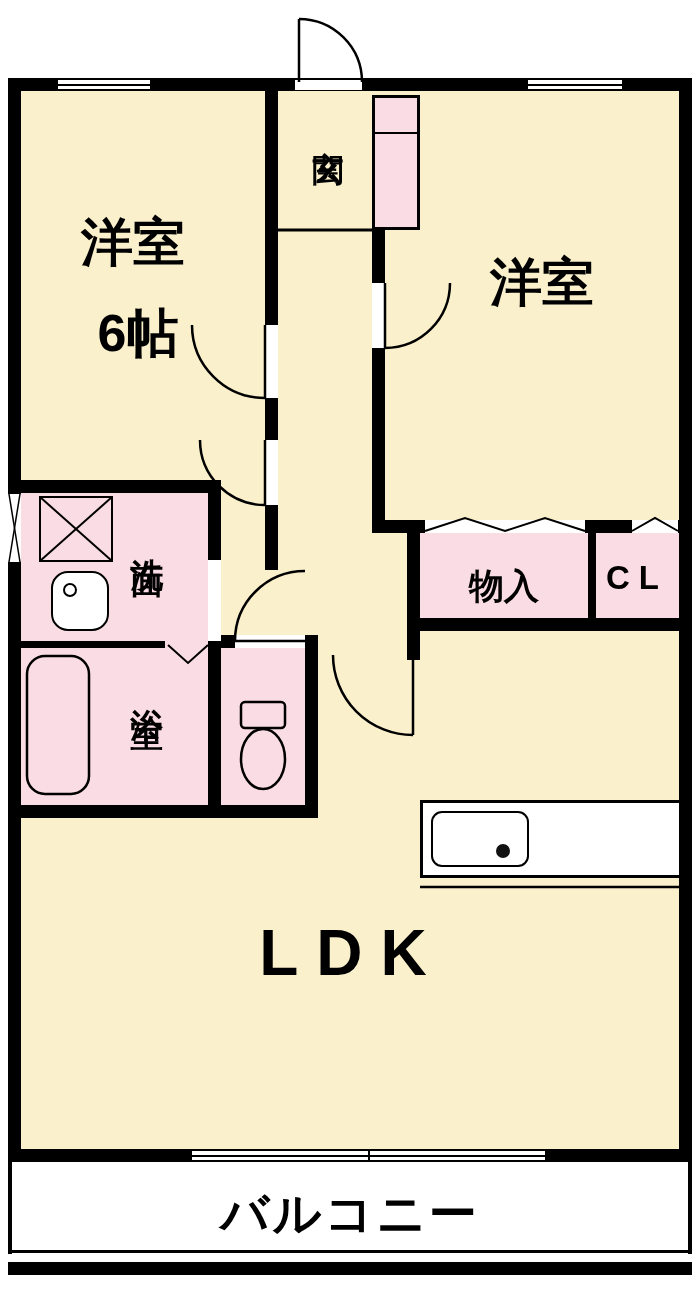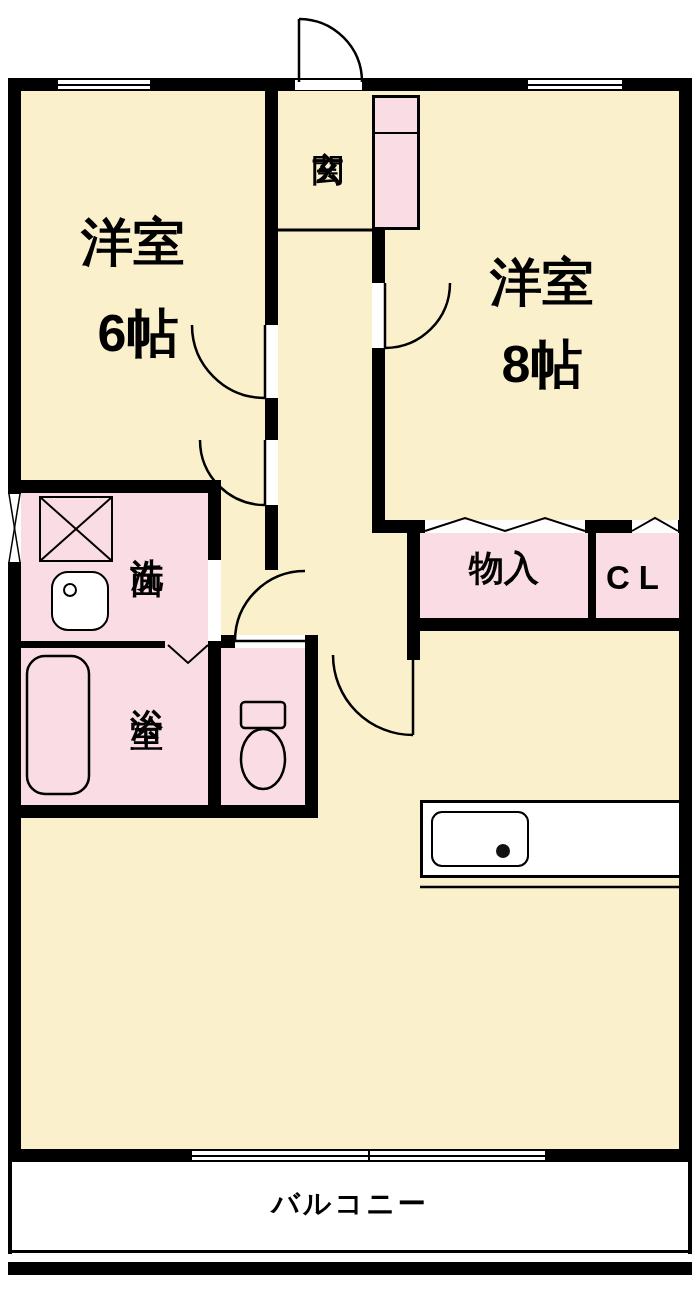--- a/index.html
+++ b/index.html
@@ -142,27 +142,27 @@
         <line x1="8" y1="493" x2="21" y2="493" stroke-width="2"></line>
         <line x1="8" y1="563" x2="21" y2="563" stroke-width="2"></line>
       </g>
     </g>
   </svg>
 
   <div class="label" style="left:23px;top:215px;width:220px;font-size:52px">洋室</div>
   <div class="label" style="left:28px;top:306px;width:220px;font-size:52px">6帖</div>
 
   <div class="label" style="left:432px;top:255px;width:220px;font-size:52px">洋室</div>
-  <div class="label" style="left:432px;top:337px;width:220px;font-size:52px">8帖</div>
 
   <div class="label vlabel" style="left:311px;top:126px;font-size:31px;letter-spacing:6px">玄関</div>
 
   <div class="label vlabel" style="left:129px;top:532px;font-size:33px;letter-spacing:8px">洗面</div>
   <div class="label vlabel" style="left:129px;top:682px;font-size:33px;letter-spacing:8px">浴室</div>
 
 
-  <div class="label" style="left:420px;top:550px;width:168px;font-size:35px">物入</div>
+  <div class="label" style="left:420px;top:568px;width:168px;font-size:35px">物入</div>
   <div class="label" style="left:592px;top:561px;width:90px;font-size:33px;letter-spacing:9px">CL</div>
 
+  <div class="label" style="left:102px;top:920px;width:500px;font-size:64px;letter-spacing:18px">LDK</div>
 
-  <div class="label" style="left:100px;top:1189px;width:500px;font-size:28px;letter-spacing:3px;font-weight:600">バルコニー</div>
+  <div class="label" style="left:100px;top:1189px;width:500px;font-size:48px;letter-spacing:3px;font-weight:600">バルコニー</div>
 
 </div>
 
 </body></html>

